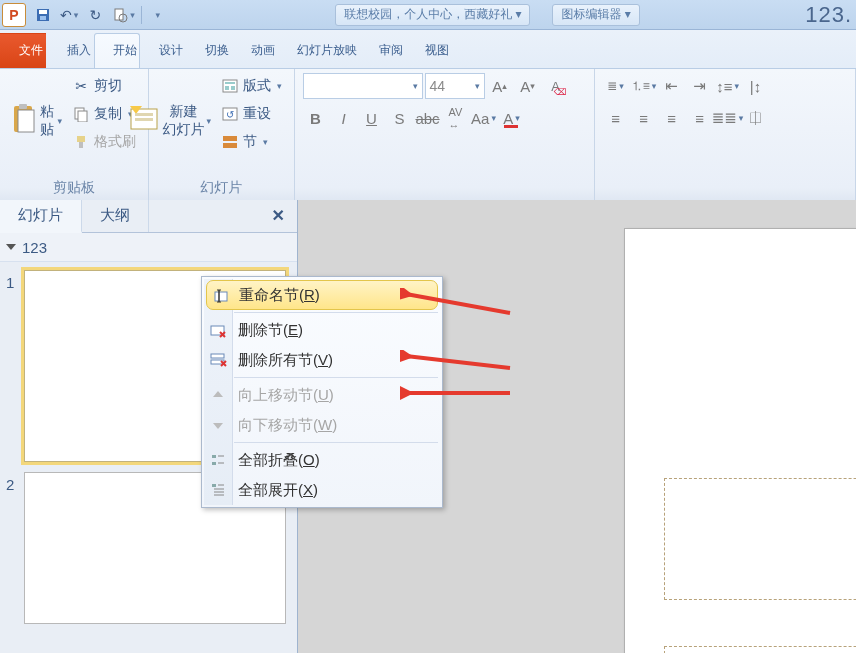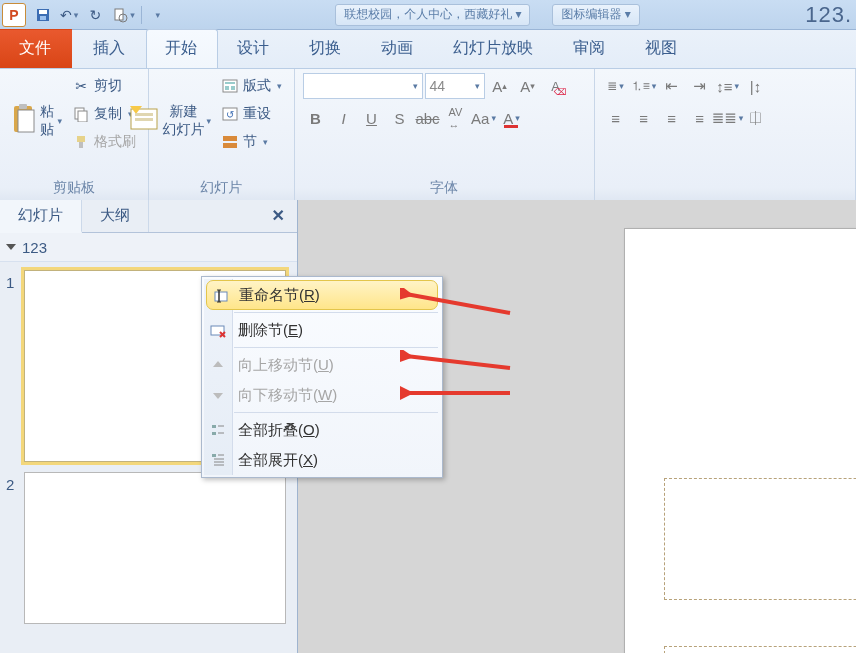--- a/index.html
+++ b/index.html
@@ -72,23 +72,23 @@
   }
   
   .ribbon-tabs {
     height: 38px;
     background: linear-gradient(#eaf1fa, #e4edf8);
     display:flex;
     align-items:flex-end;
     border-bottom:1px solid #b9cde5;
   }
   .ribbon-tab {
-    padding: 8px 20px 9px 18px;
+    padding: 8px 2px 9px 18px;
     color:#3b5e8e;
-    font-size:16px;
+    font-size:12px;
     border:1px solid transparent;
     border-bottom:none;
   }
   .ribbon-tab.file {
     background: linear-gradient(#e9592e, #d94516);
     color:#fff;
     border-radius:0;
     margin-right:2px;
   }
   .ribbon-tab.active {
@@ -474,21 +474,20 @@
         <div class="tool-btn" style="text-decoration:line-through;">abc</div>
         <div class="tool-btn">
             <span style="font-size:11px;">AV<br>↔</span>
           </div>
         <div class="tool-btn">Aa<span class="drop-arrow">▾</span></div>
         <div class="tool-btn" style="position:relative;">
           A<div style="position:absolute;bottom:3px;left:5px;width:14px;height:3px;background:#d33;"></div><span class="drop-arrow">▾</span>
         </div>
       </div>
     </div>
-    <div class="ribbon-group-label">字体</div>
   </div>
 
   <div class="ribbon-group" style="flex:1; min-width:220px;">
     <div class="ribbon-group-content" style="flex-direction:column; gap:6px;">
       <div class="row">
         <div class="tool-btn">
             <span style="font-size:12px;">≣</span>
             <span class="drop-arrow">▾</span>
           </div>
         <div class="tool-btn">
@@ -562,20 +561,30 @@
     </div>
     <div class="cm-sep"></div>
     <div class="cm-item">
       <span class="cm-ico">
         <svg width="18" height="16">
           <rect x="2" y="4" width="13" height="9" fill="#fff" stroke="#6a8ab8"></rect>
           <path d="M11 10 l5 5 M16 10 l-5 5" stroke="#d33" stroke-width="2"></path>
         </svg>
       </span>
       <span>删除节(<span class="hotkey">E</span>)</span>
+    </div>
+    <div class="cm-item">
+      <span class="cm-ico">
+        <svg width="18" height="16">
+          <rect x="2" y="2" width="13" height="4" fill="#fff" stroke="#6a8ab8"></rect>
+          <rect x="2" y="8" width="13" height="4" fill="#fff" stroke="#6a8ab8"></rect>
+          <path d="M12 9 l5 5 M17 9 l-5 5" stroke="#d33" stroke-width="2"></path>
+        </svg>
+      </span>
+      <span>删除所有节(<span class="hotkey">V</span>)</span>
     </div>
     <div class="cm-sep"></div>
     <div class="cm-item disabled">
       <span class="cm-ico">
         <svg width="14" height="14">
           <path d="M7 3 L12 9 L2 9 Z" fill="#bcbcbc"></path>
         </svg>
       </span>
       <span>向上移动节(<span class="hotkey">U</span>)</span>
     </div>

